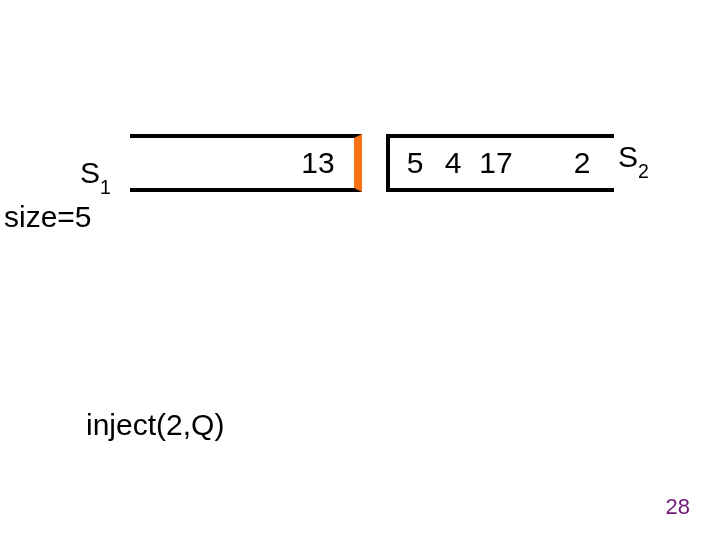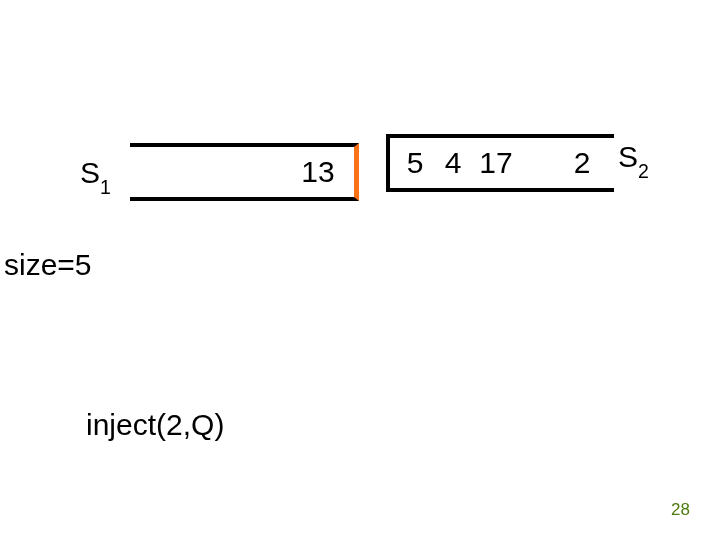--- a/index.html
+++ b/index.html
@@ -43,21 +43,21 @@
     position: relative;
     top: 4px;
   }
   .stack {
     position: absolute;
     top: 134px;
     height: 50px;
     border-top: 4px solid #000;
     border-bottom: 4px solid #000;
   }
-  .stack.left  { left: 130px; width: 224px; border-right: 5px solid #f97316; margin-top: 9px; }
+  .stack.left  { left: 130px; width: 224px; border-right: 8px solid #f97316; }
   .stack.right { left: 386px; width: 224px; border-left: 4px solid #000; }
   .stack .cell {
     position: absolute;
     top: 0;
     height: 50px;
     line-height: 50px;
     font-size: 30px;
     text-align: center;
   }
   
@@ -66,43 +66,42 @@
   .stack.right .c1 { left: 6px;   width: 38px; }
   .stack.right .c2 { left: 44px;  width: 38px; }
   .stack.right .c3 { left: 82px;  width: 48px; }
   .stack.right .c4 { left: 130px; width: 44px; }
   .stack.right .c5 { left: 174px; width: 36px; }
   .size-label {
     position: absolute;
     top: 200px;
     left: 4px;
     font-size: 30px;
-    margin-top: 48px;
   }
   .rule-line {
     position: absolute;
     top: 278px;
     left: 98px;
     font-size: 30px;
     white-space: nowrap;
   }
   .call-line {
     position: absolute;
     top: 372px;
     left: 86px;
     font-size: 30px;
     margin-top: 36px;
   }
   .pagenum {
     position: absolute;
     bottom: 20px;
     right: 30px;
-    font-size: 17px;
+    font-size: 22px;
     font-family: Arial, sans-serif;
-    color: #4d7c0f;
+    color: #701a75;
   }
 </style>
 </head>
 <body>
 
 <div class="slide">
 
 
   <div class="s1-label">
     <span>S</span><span class="sub">1</span>

